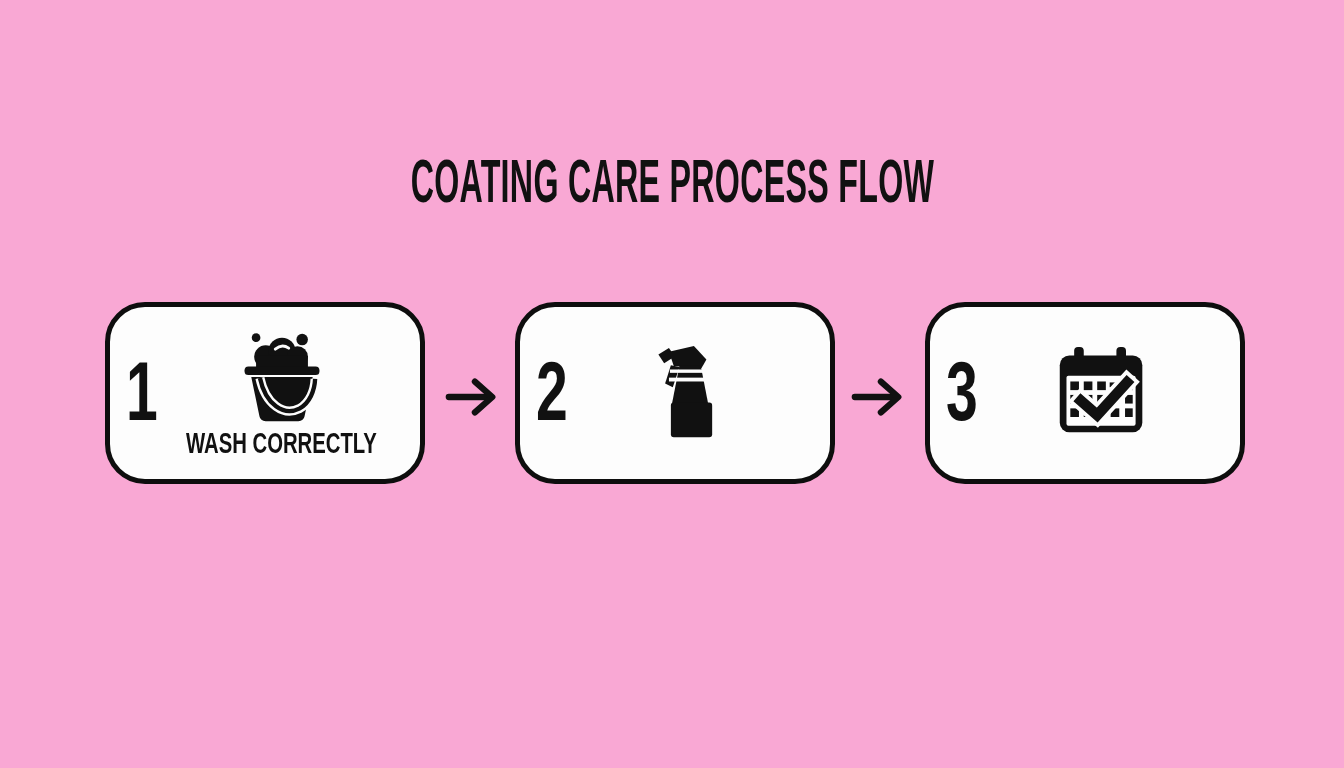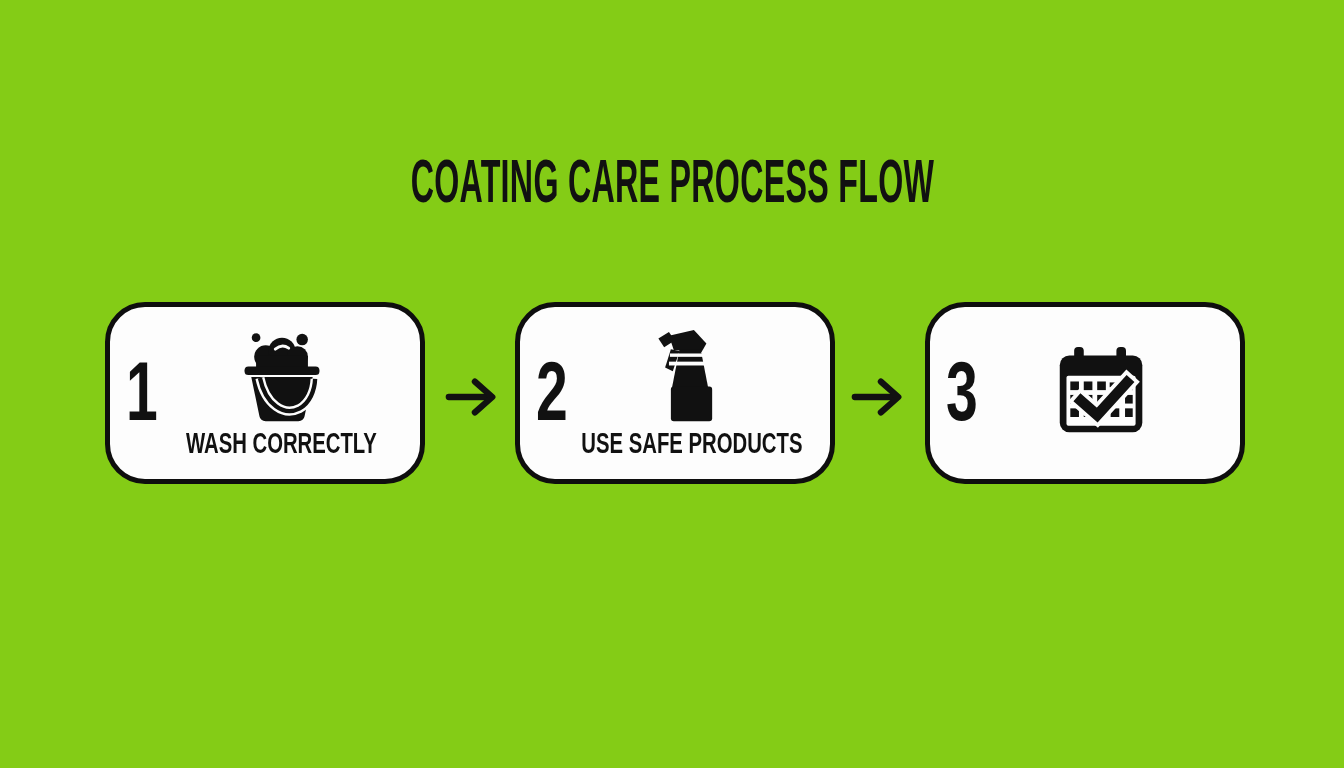--- a/index.html
+++ b/index.html
@@ -1,21 +1,21 @@
 <!DOCTYPE html>
 <html><head>
 <meta charset="utf-8">
 <style>
   * { margin: 0; padding: 0; box-sizing: border-box; }
   html, body { background: #e9e9e9; }
   #canvas {
     position: relative;
     width: 1344px;
     height: 768px;
-    background: #84cc16;
+    background: #f9a8d4;
     overflow: hidden;
     font-family: "Liberation Sans", sans-serif;
     color: #111111;
   }
   .title-wrap {
     position: absolute;
     top: 150px;
     left: 0;
     width: 100%;
     text-align: center;
@@ -147,23 +147,20 @@
             <polygon points="28,21 37,23 30,44 22,40"></polygon>
 
             <polygon points="37,21 59,21 67,62 29,62"></polygon>
 
             <rect x="28" y="60" width="43" height="36" rx="3"></rect>
           </g>
 
           <rect x="27" y="25.5" width="44" height="3.5" fill="#fdfdfd"></rect>
           <rect x="26" y="34" width="46" height="4" fill="#fdfdfd"></rect>
         </svg>
-      </div>
-      <div class="step-label">
-        <span class="squeeze">USE SAFE PRODUCTS</span>
       </div>
     </div>
   </div>
 
   <div class="flow-arrow a2">
     <svg viewBox="0 0 60 42" xmlns="http://www.w3.org/2000/svg">
       <path d="M6,21 H47" stroke="#111111" stroke-width="6.5" stroke-linecap="round" fill="none"></path>
       <path d="M33,5 L51,21 L33,37" stroke="#111111" stroke-width="6.5" stroke-linecap="round" stroke-linejoin="round" fill="none"></path>
     </svg>
   </div>

